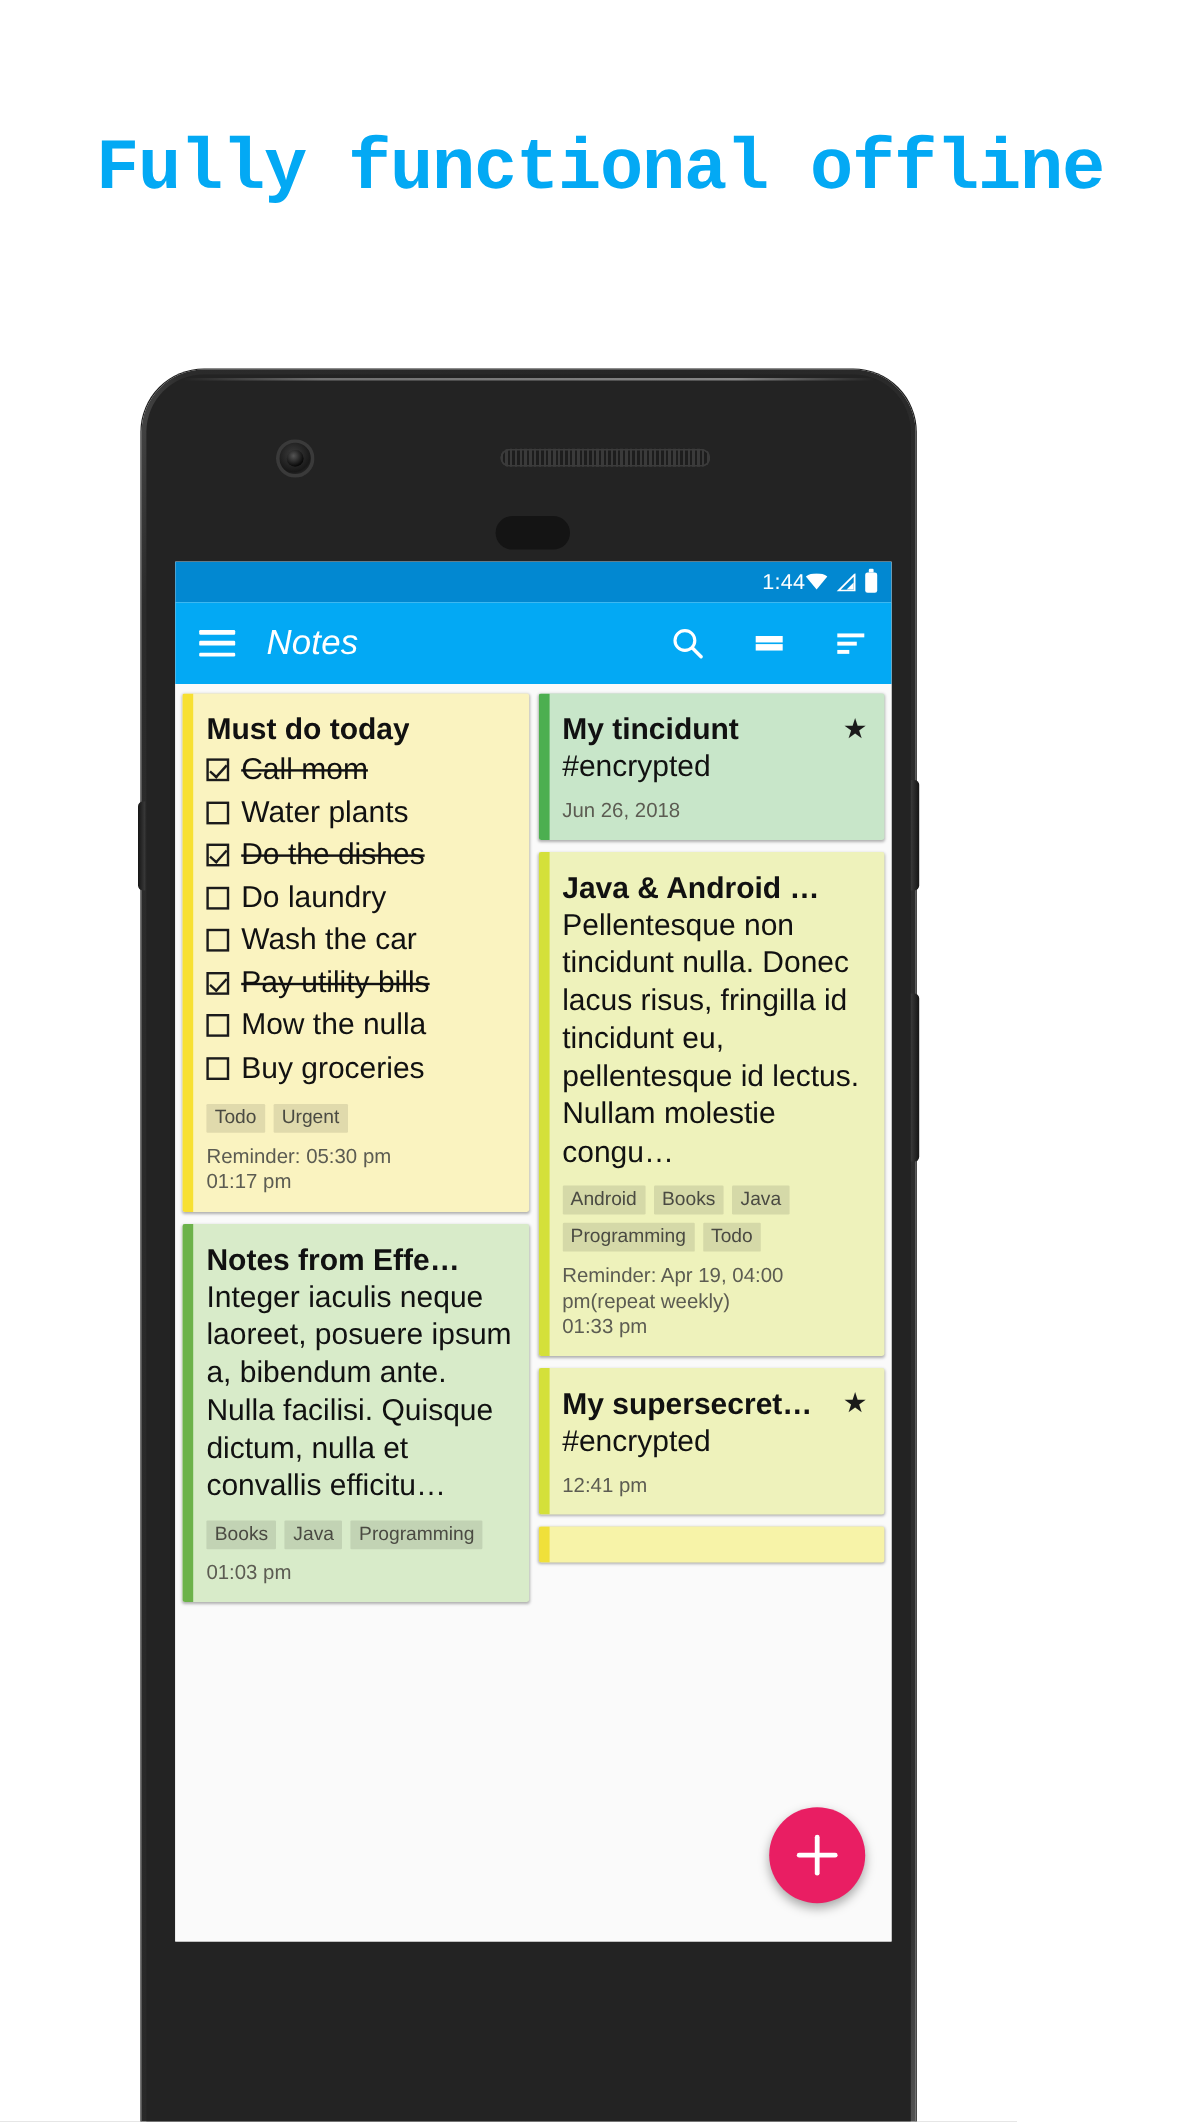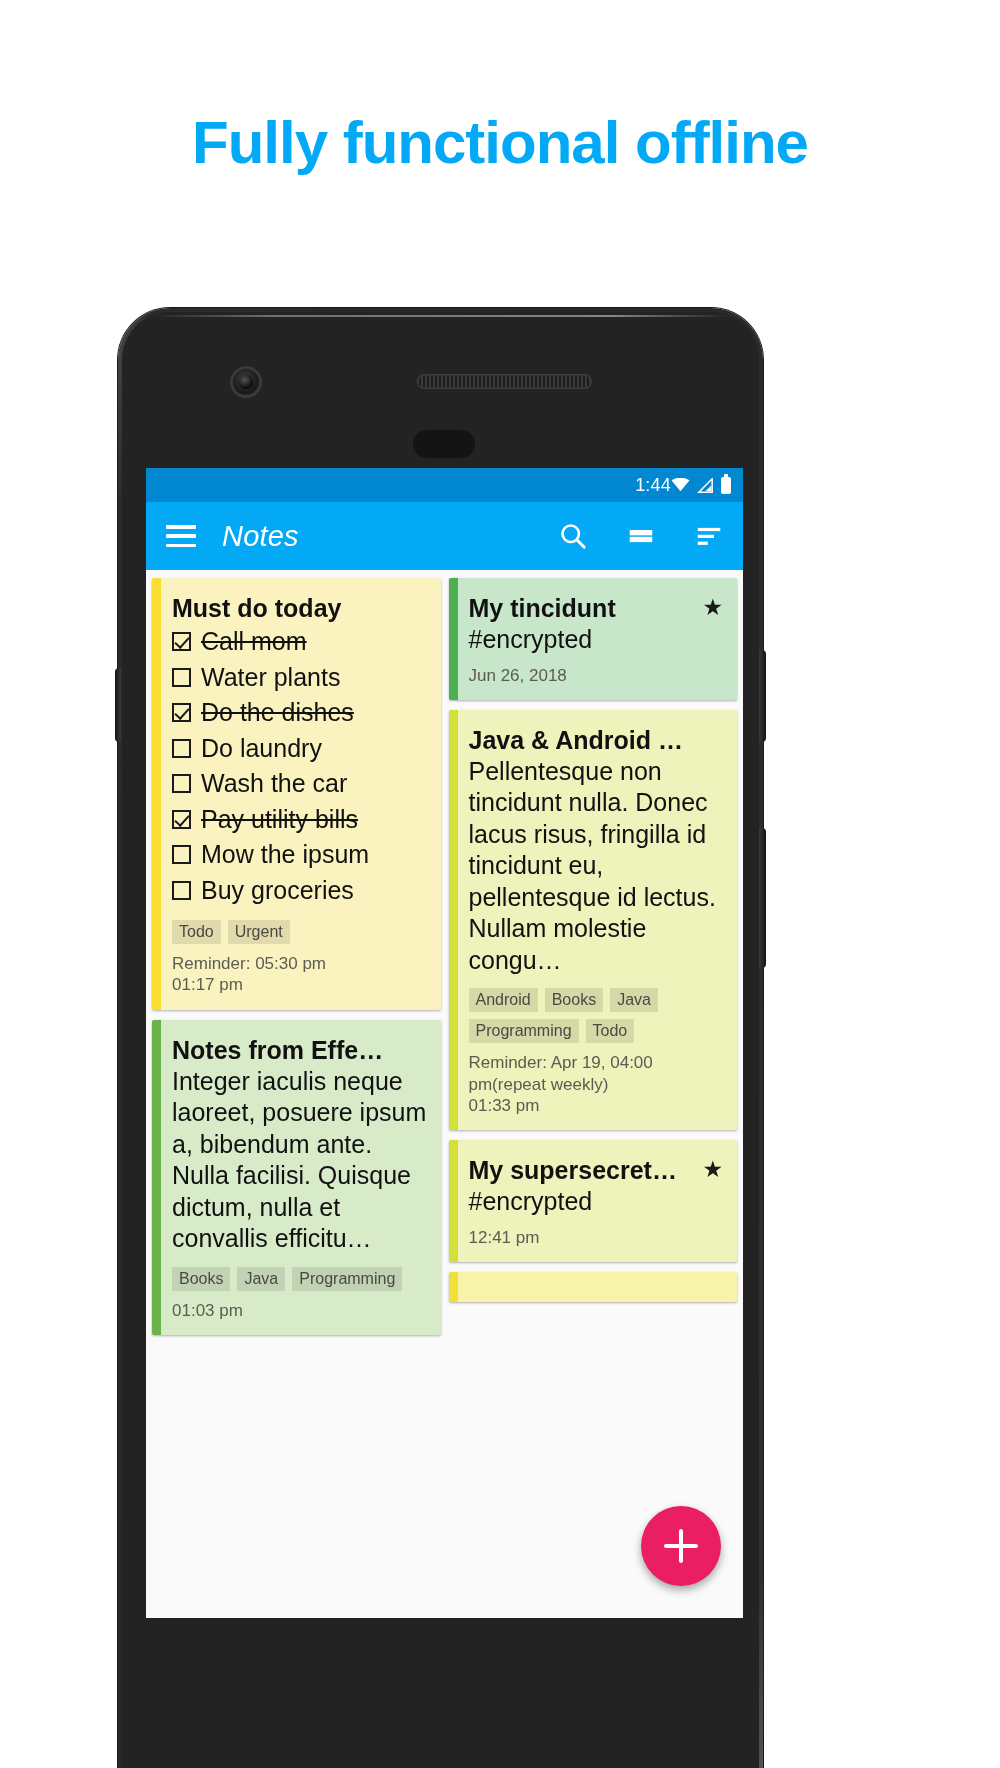--- a/index.html
+++ b/index.html
@@ -14,21 +14,21 @@
 
   
   .headline {
     position: absolute;
     top: 108px; left: 0; width: 1000px;
     text-align: center;
     font-size: 60px;
     font-weight: 700;
     letter-spacing: -1px;
     color: #03a9f4;
-    font-family: Liberation Sans, sans-serif;
+    font-family: Liberation Mono, monospace;
   }
 
   
   .phone {
     position: absolute;
     left: 118px; top: 308px;
     width: 645px; height: 1460px;
     border-radius: 52px 52px 0 0;
     background: linear-gradient(100deg,#4a4a4a 0%, #2b2b2b 4%, #262626 50%, #2f2f2f 96%, #555 100%);
     box-shadow: 0 0 0 1px #1b1b1b;
@@ -264,21 +264,21 @@
                 <div class="check-item">
                   <span class="box"></span>
                   <span>Wash the car</span>
                 </div>
                 <div class="check-item">
                   <span class="box checked"></span>
                   <span class="done">Pay utility bills</span>
                 </div>
                 <div class="check-item">
                   <span class="box"></span>
-                  <span>Mow the ipsum</span>
+                  <span>Mow the nulla</span>
                 </div>
                 <div class="check-item">
                   <span class="box"></span>
                   <span>Buy groceries</span>
                 </div>
               </div>
               <div class="tags">
                 <span class="tag">Todo</span>
                 <span class="tag">Urgent</span>
               </div>

